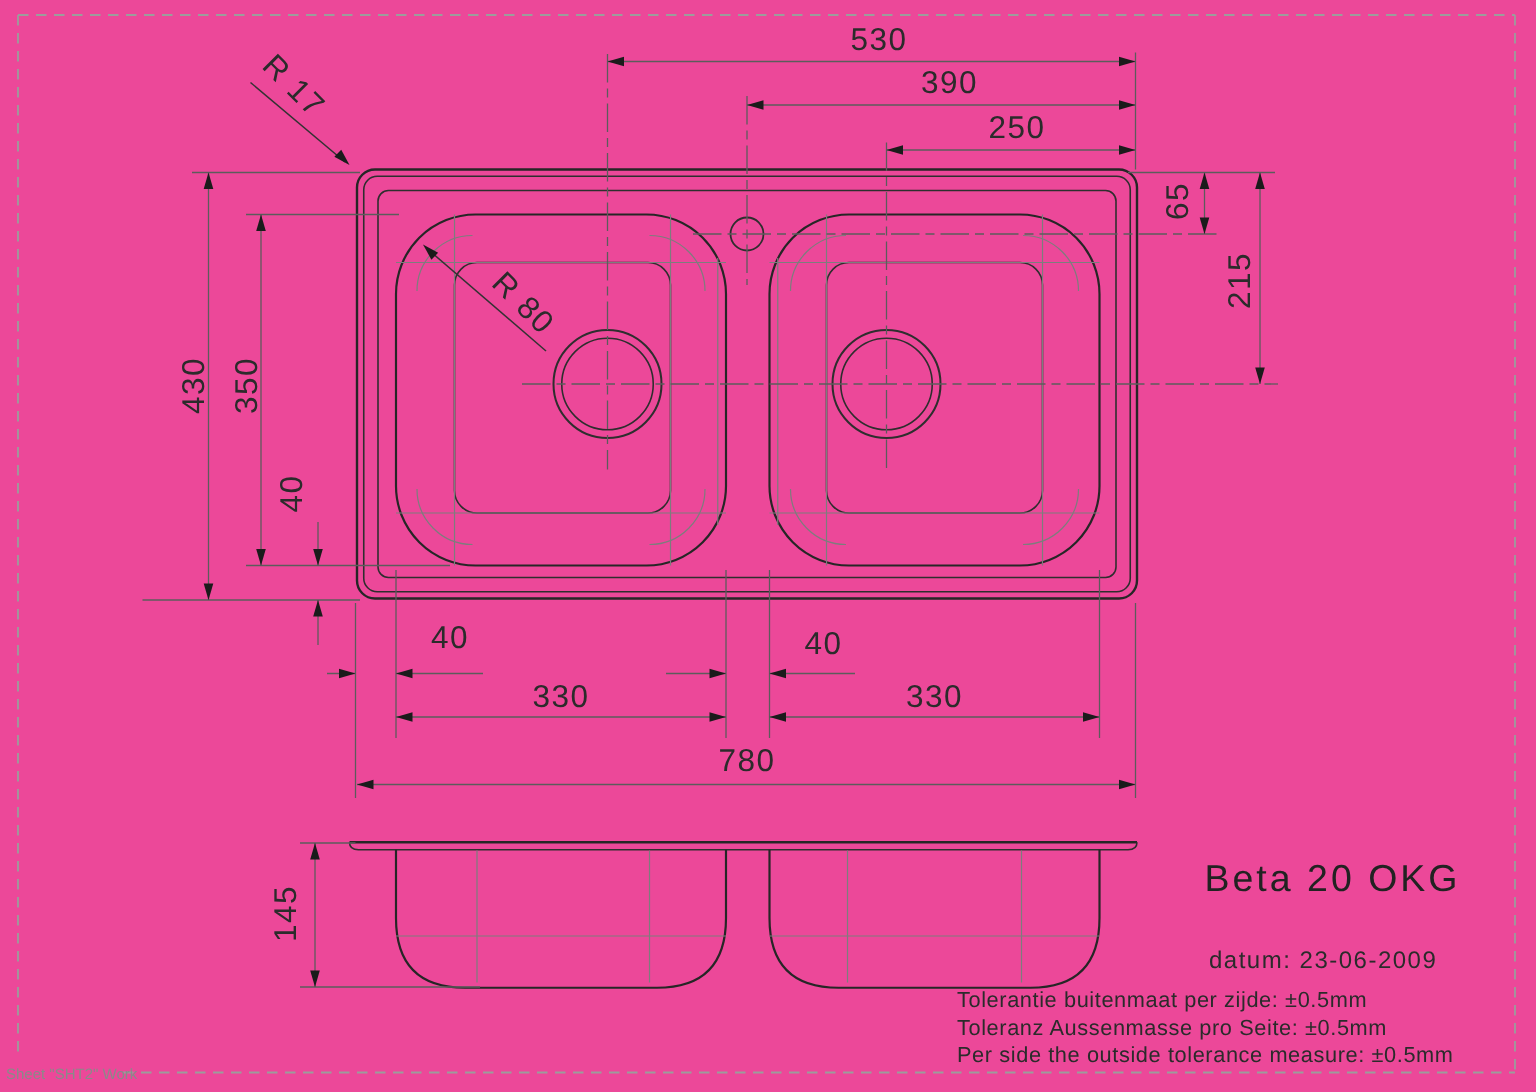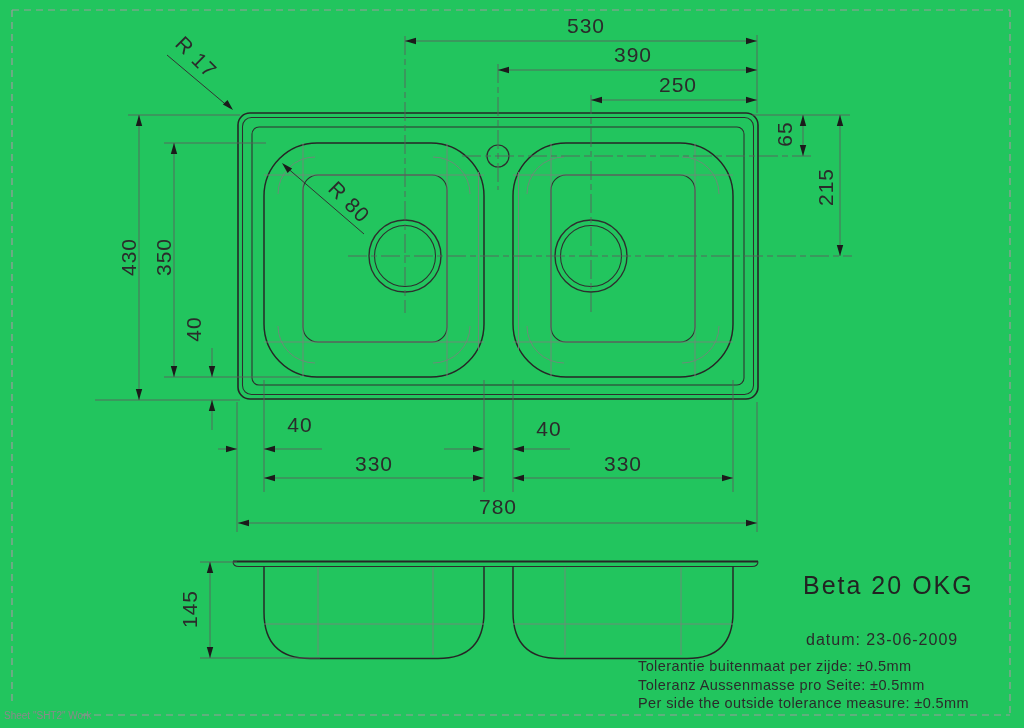--- a/index.html
+++ b/index.html
@@ -1,16 +1,16 @@
 <!DOCTYPE html>
 <html><head>
 <meta charset="utf-8">
 <style>
   html,body{margin:0;padding:0;background:#ffffff;}
-  .page{position:relative;width:1024px;height:728px;background:#22c55e;overflow:hidden;
+  .page{position:relative;width:1024px;height:728px;background:#ec4899;overflow:hidden;
         font-family:"Liberation Sans",sans-serif;}
   svg{position:absolute;left:0;top:0;}
   
   .ln  {stroke:#262626;stroke-width:1.6;fill:none;}
   .ln2 {stroke:#2e2e2e;stroke-width:1.05;fill:none;}
   .thin{stroke:#7d7d7d;stroke-width:0.8;fill:none;}
   .ext {stroke:#5c5c5c;stroke-width:0.85;fill:none;}
   .cl  {stroke:#5c5c5c;stroke-width:0.85;fill:none;stroke-dasharray:19 4 6 4;}
   .arr {fill:#1b1b1b;stroke:none;}
   .ldr {stroke:#333;stroke-width:1;fill:none;}

